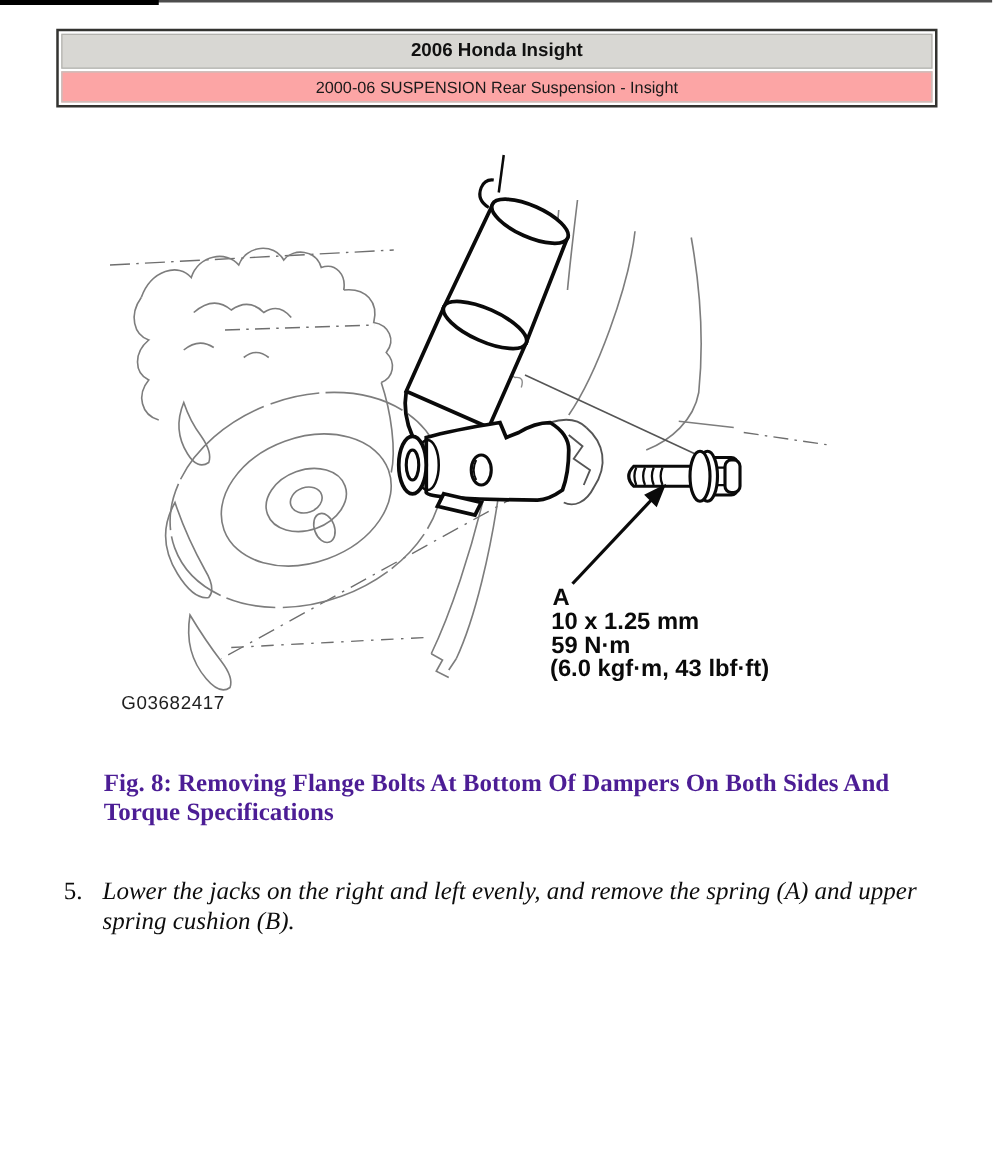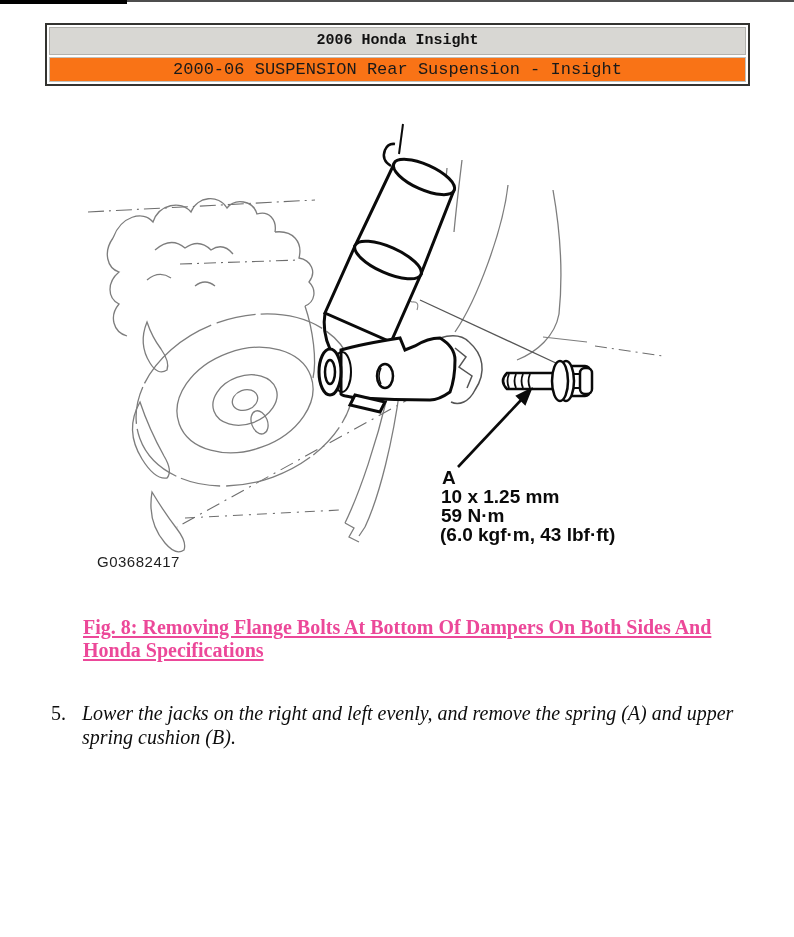--- a/index.html
+++ b/index.html
@@ -8,41 +8,41 @@
     font-family:"Liberation Serif", serif; color:#0d0d0d; overflow:hidden;
   }
   
   .top-rule { position:absolute; top:0; left:0; width:794px; height:2px; background:#4d4d4d; }
   .top-bar  { position:absolute; top:0; left:0; width:127px; height:4px; background:#000000; }
 
   
   .hdr-box {
     position:absolute; left:45px; top:23px; width:705px;
     border:2px solid #333330; background:#ffffff; padding:2px;
-    box-sizing:border-box; font-family:Liberation Mono, monospace;
+    box-sizing:border-box; font-family:Liberation Sans, sans-serif;
   }
   .hdr-row1 {
     height:26px; line-height:26px; text-align:center;
     background:#d8d7d3; border:1px solid #b3b2ae;
     font-size:15px; font-weight:bold; color:#111;
     margin-bottom:2px;
   }
   .hdr-row2 {
     height:23px; line-height:23px; text-align:center;
-    background:#f97316; border:1px solid #c2c1bd;
-    font-size:17px; color:#1a1a1a;
+    background:#fca5a5; border:1px solid #c2c1bd;
+    font-size:13px; color:#1a1a1a;
   }
 
   .figure-wrap { position:absolute; left:55px; top:110px; width:660px; height:465px; }
 
   .caption {
     position:absolute; left:83px; top:616px; width:664px;
     font-size:20px; font-weight:bold; line-height:23px; color:#000;
   }
-  .fig-link { color:#ec4899; text-decoration:underline; text-underline-offset:2px; cursor:pointer; }
+  .fig-link { color:#4c1d95; text-underline-offset:2px; cursor:pointer; }
   .fig-link span { display:block; }
   .credit { text-decoration:none; }
 
   .step {
     position:absolute; left:51px; top:702px; width:700px;
     display:flex; font-size:20px; line-height:23.5px; color:#0d0d0d;
   }
   .step-num { width:31px; flex:0 0 31px; }
   .step-body { width:660px;font-style:italic; }
 
@@ -163,21 +163,21 @@
       <text class="callout" x="386" y="412">59 N·m</text>
       <text class="callout" x="385" y="431">(6.0 kgf·m, 43 lbf·ft)</text>
 
       <text class="figid" x="42" y="457">G03682417</text>
     </svg>
   </div>
 
   <div class="caption">
     <a class="fig-link">
       <span>Fig. 8: Removing Flange Bolts At Bottom Of Dampers On Both Sides And</span>
-      <span>Honda Specifications</span>
+      <span>Torque Specifications</span>
     </a>
   </div>
 
   <div class="step">
     <div class="step-num">5.</div>
     <div class="step-body">Lower the jacks on the right and left evenly, and remove the spring (A) and upper spring cushion (B).</div>
   </div>
 
 </div>
 

